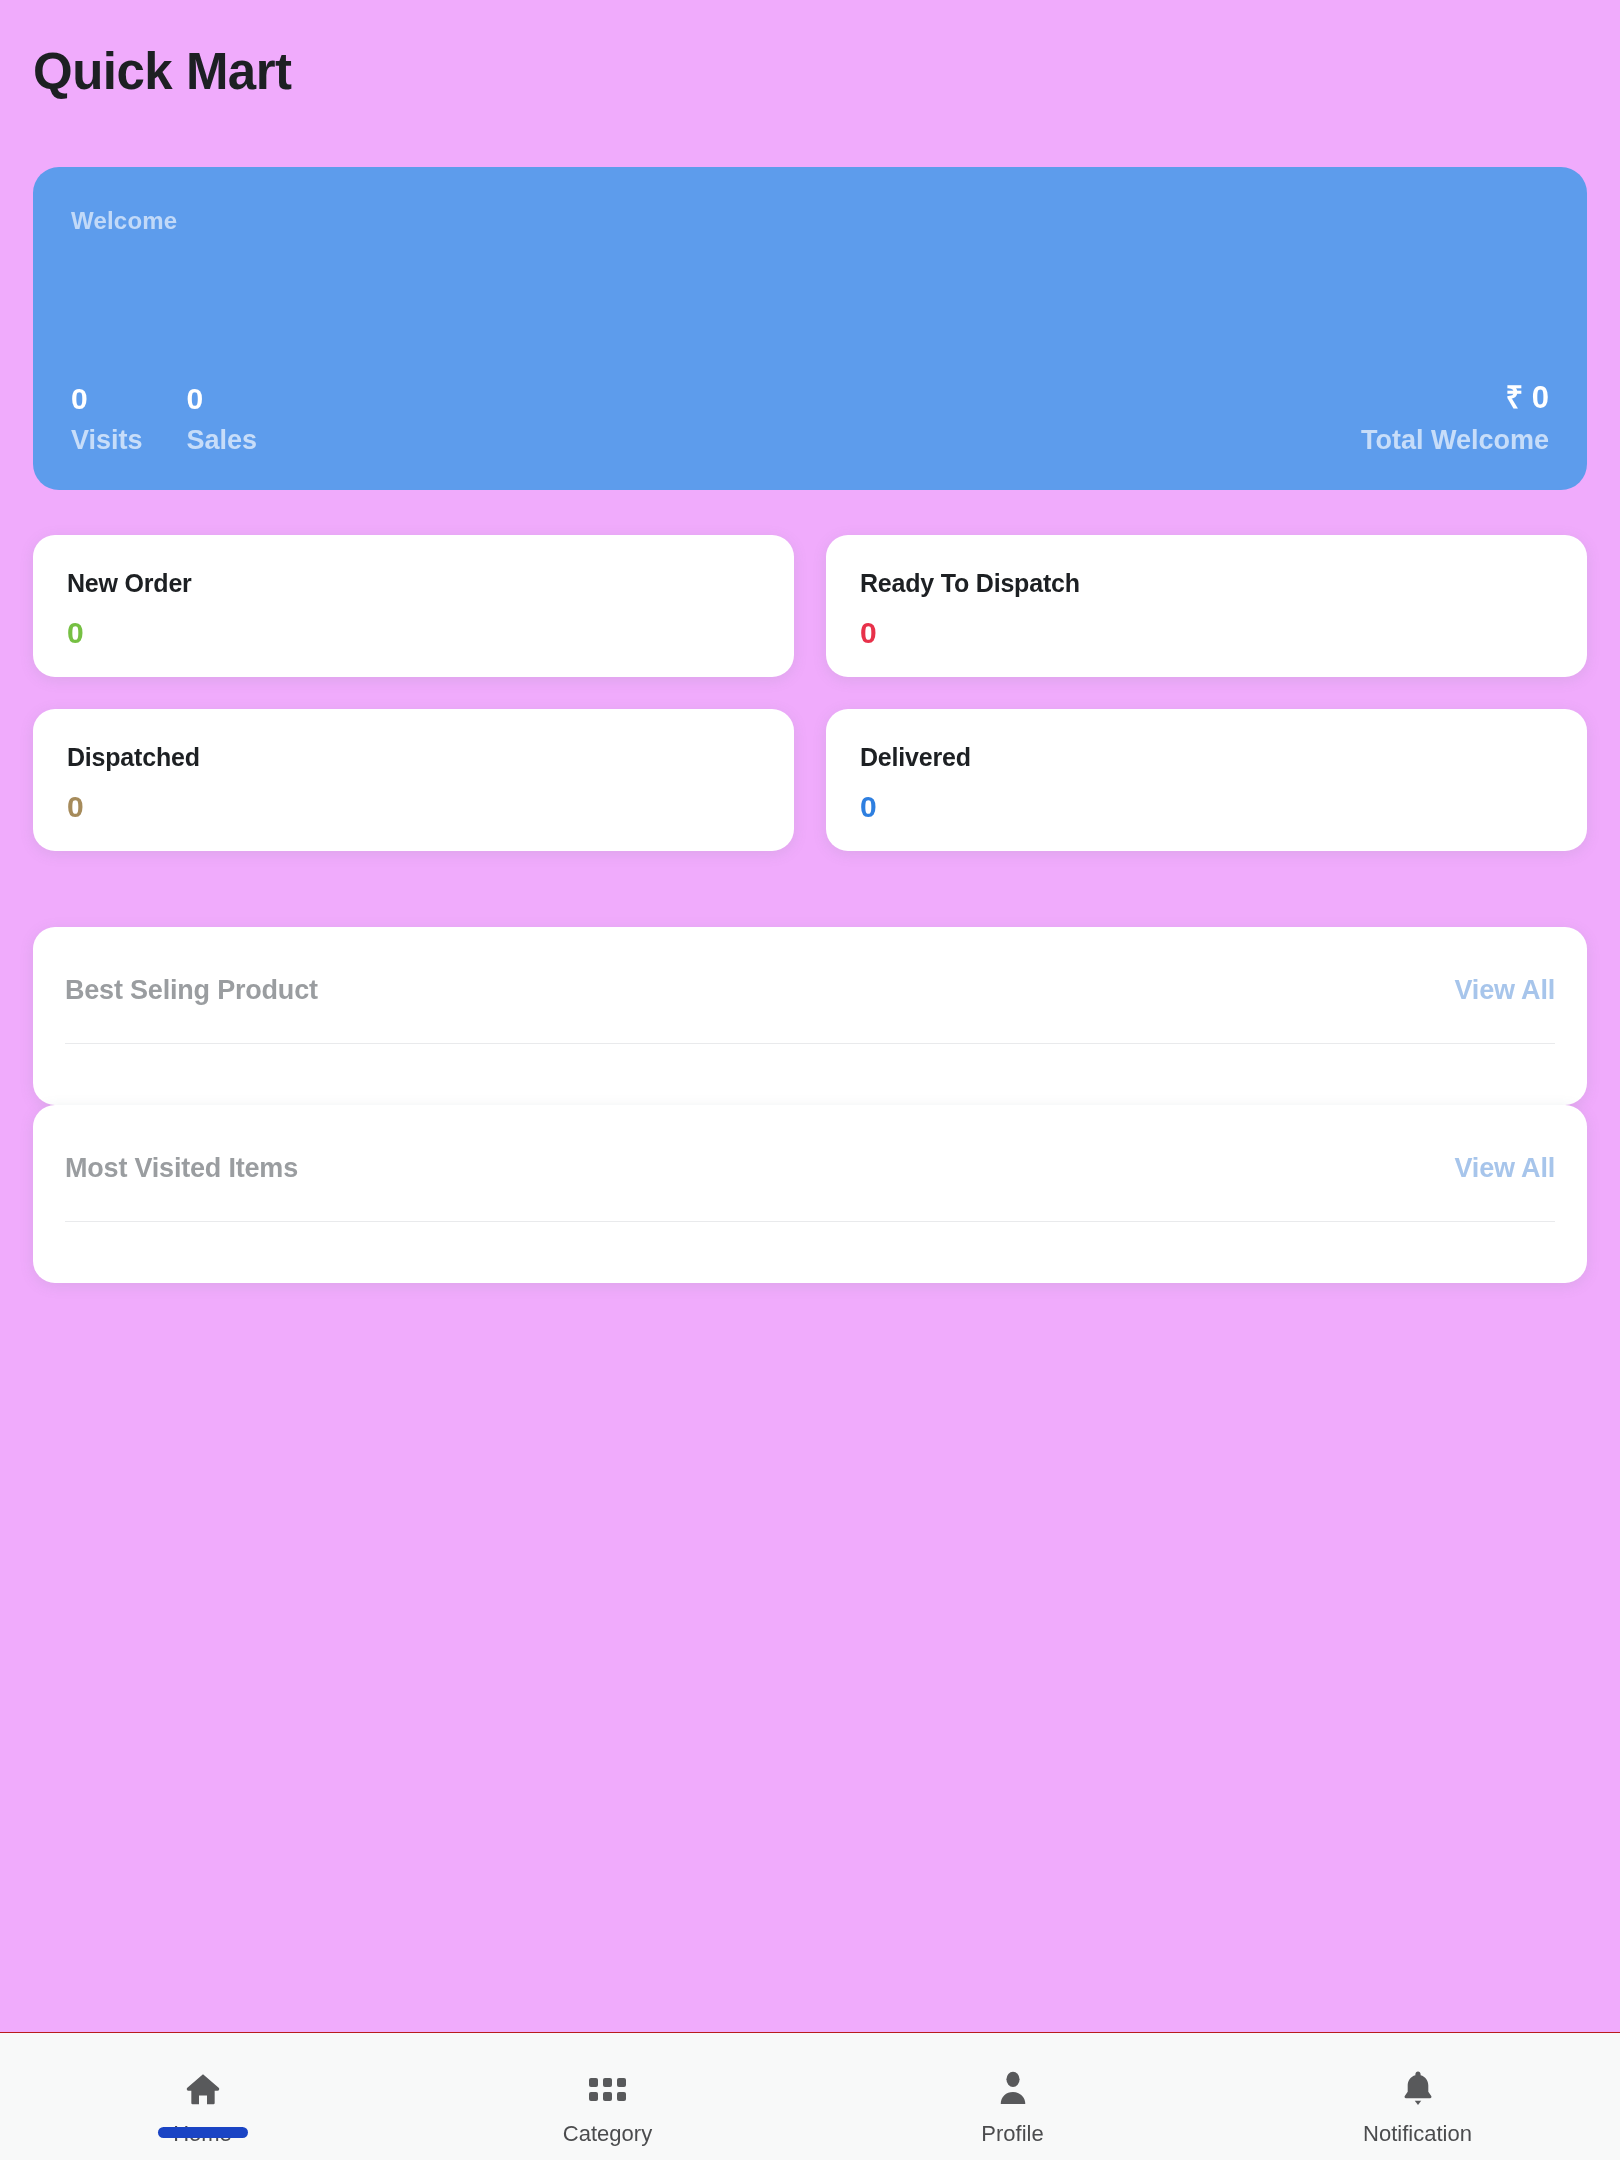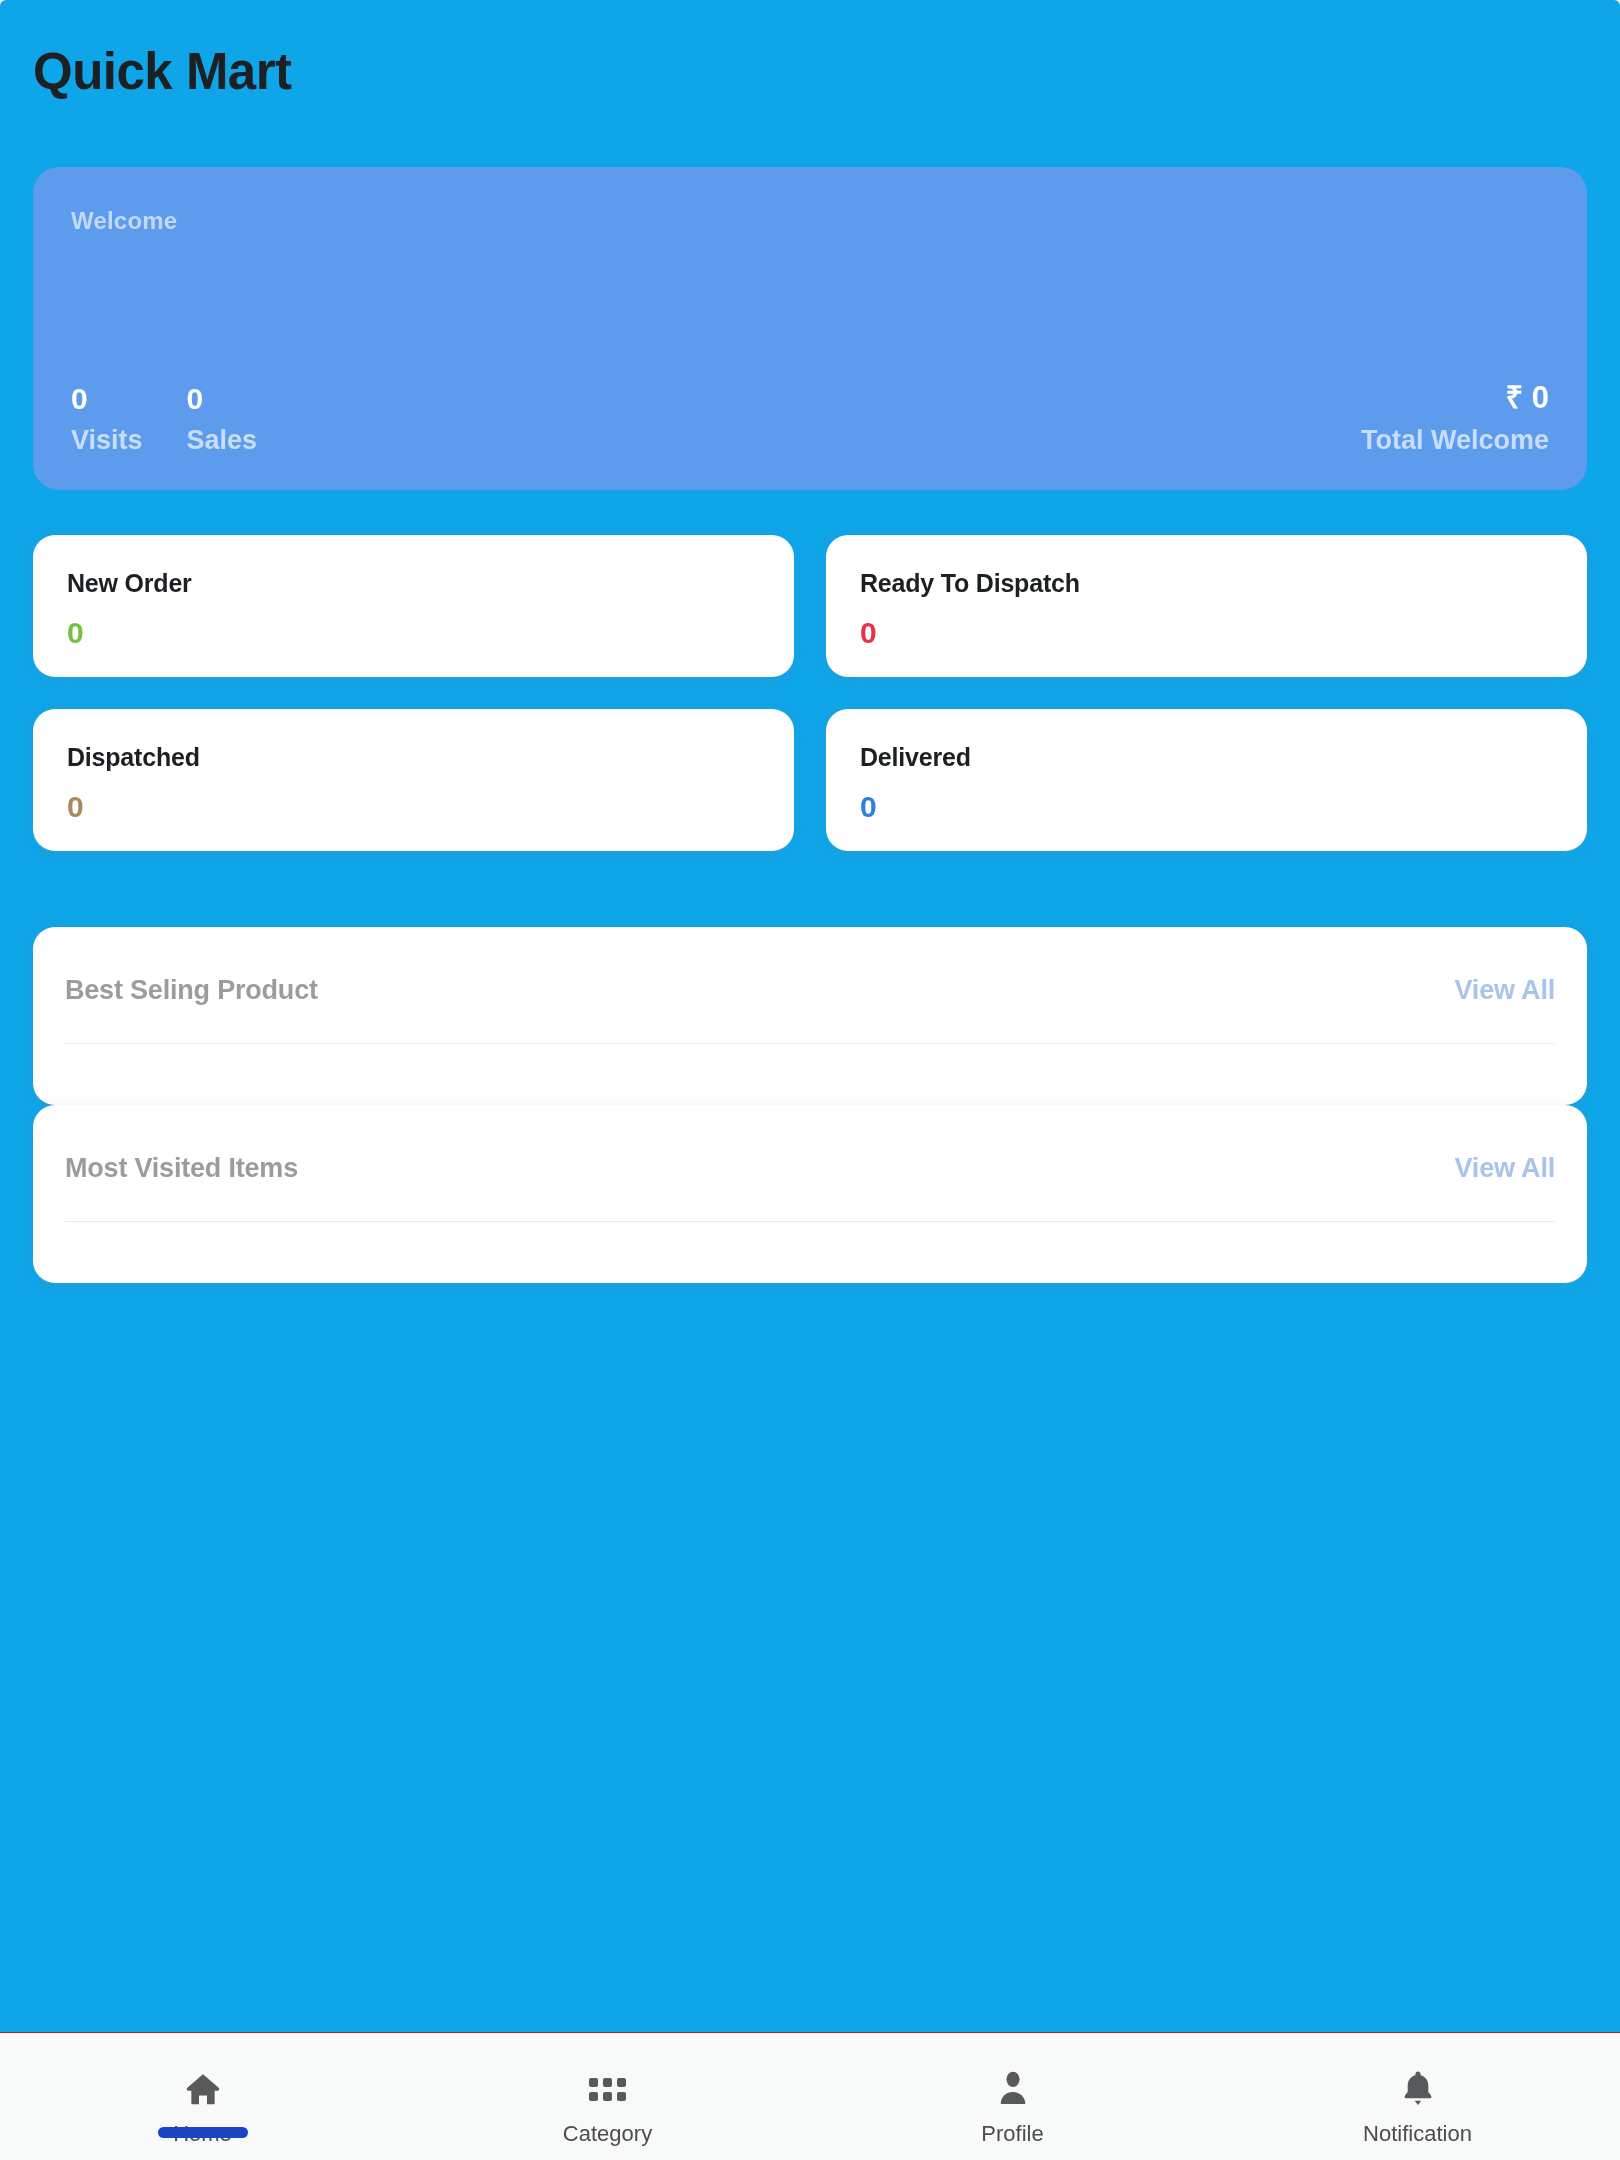--- a/index.html
+++ b/index.html
@@ -9,24 +9,23 @@
     height: 2160px;
     background: #edf1f1;
     font-family: "Liberation Sans", sans-serif;
     overflow: hidden;
   }
 
   .app {
     position: relative;
     width: 1620px;
     height: 2160px;
-    background: #0ea5e9;
+    background: #f0abfc;
     display: flex;
     flex-direction: column;
-    border-radius: 6px;
   }
 
   
   .app-header {
     padding: 44px 0 0 33px;
     flex: 0 0 auto;
   }
   .app-title {
     font-size: 51px;
     font-weight: bold;

